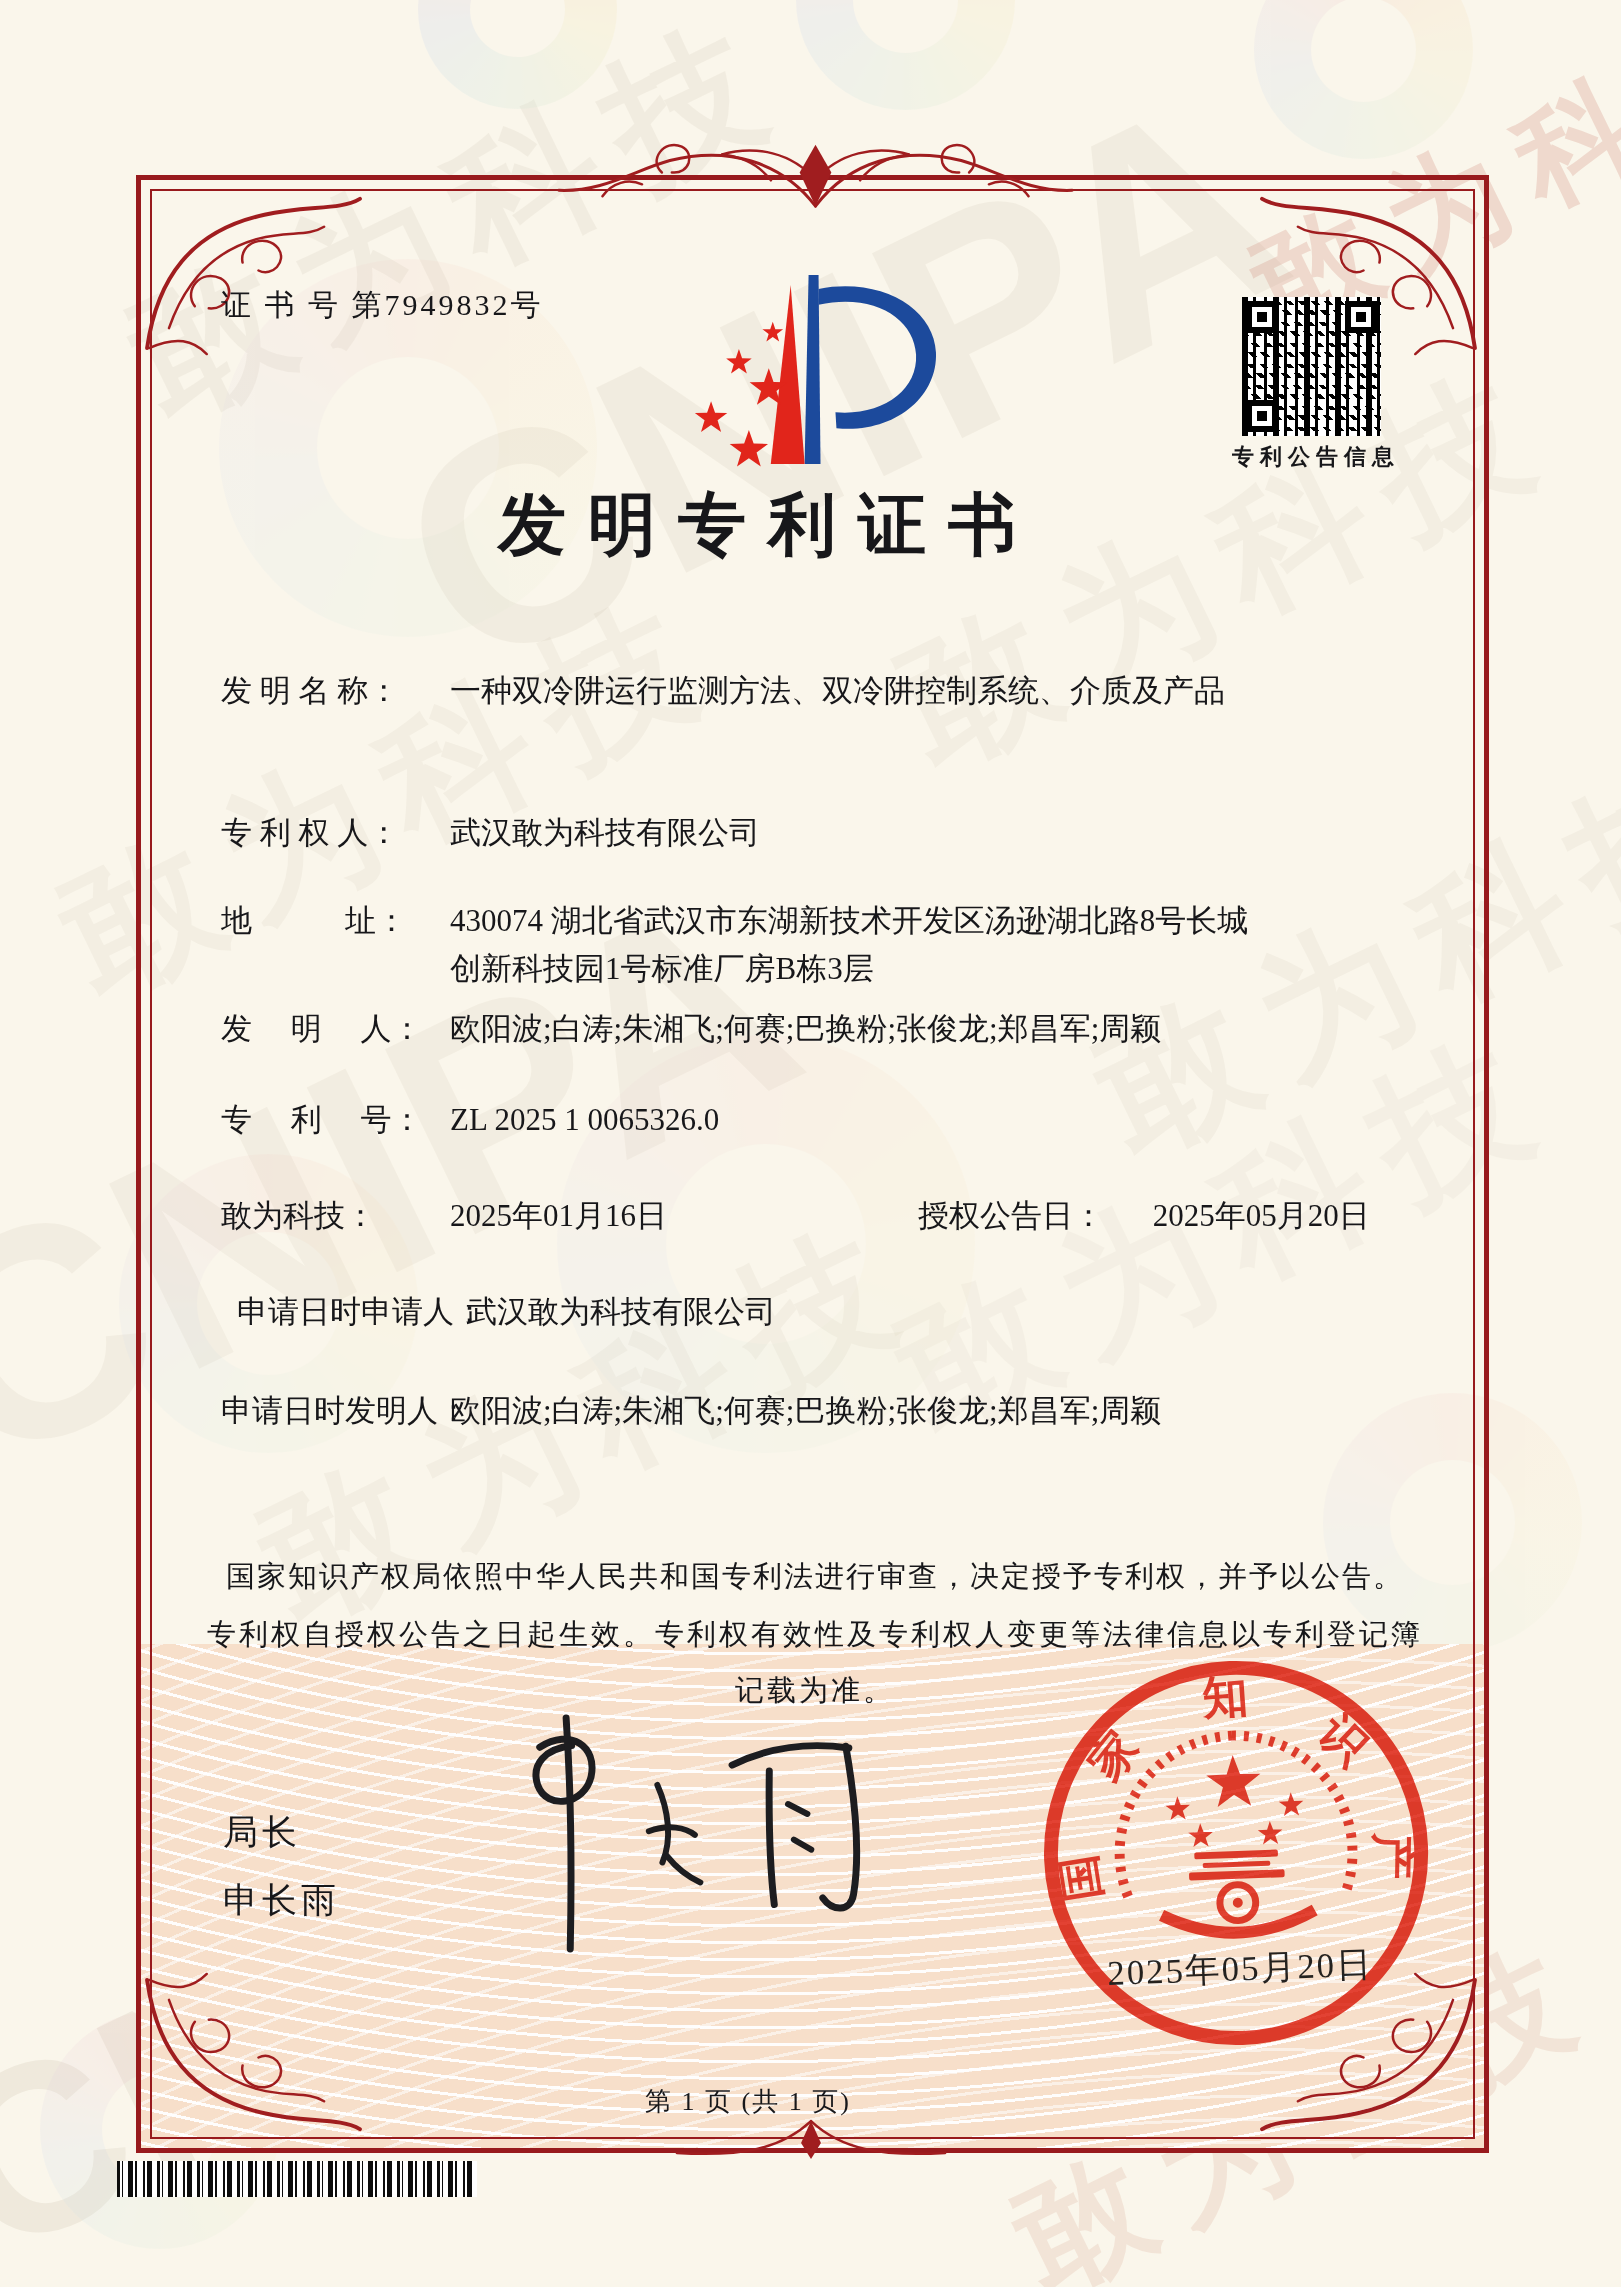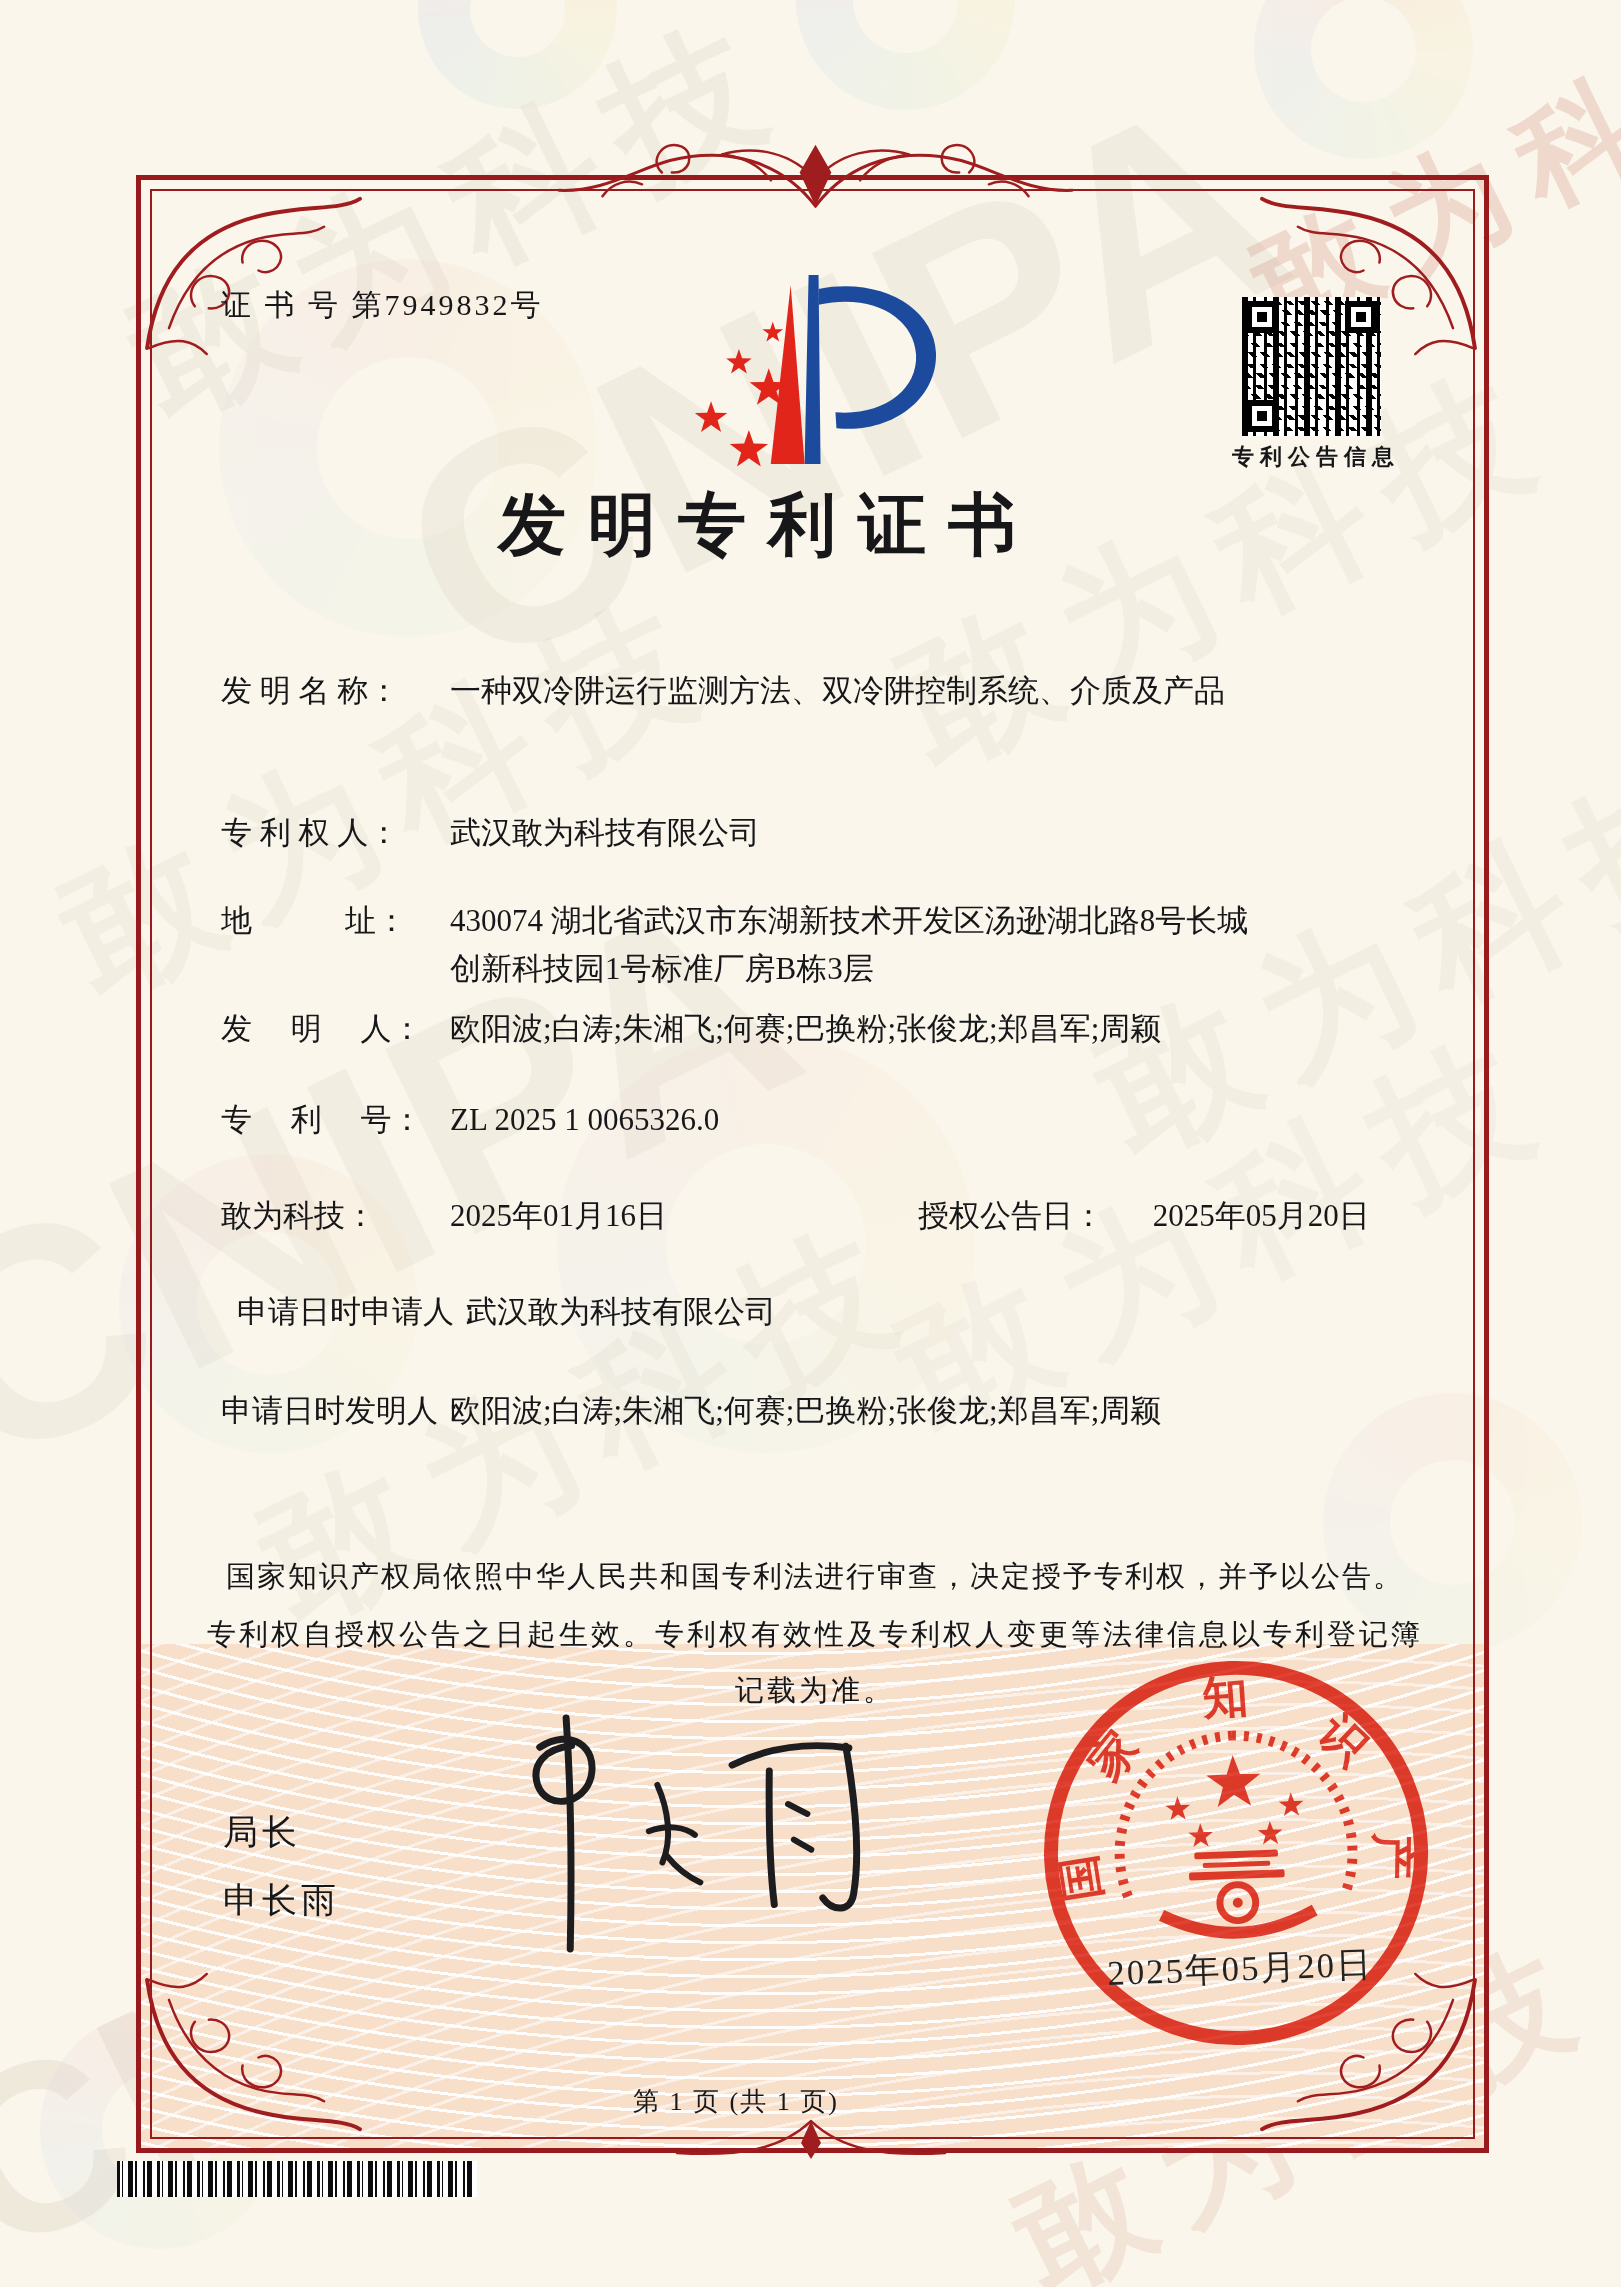--- a/index.html
+++ b/index.html
@@ -267,17 +267,17 @@
       <polygon points="0,-26 6.1,-8.4 24.7,-8 9.9,3.2 15.3,21 0,10.4 -15.3,21 -9.9,3.2 -24.7,-8 -6.1,-8.4" transform="translate(240,194) scale(.5)" stroke="none"></polygon>
       <rect x="163" y="210" width="84" height="7" rx="2" stroke="none"></rect>
       <rect x="171" y="221" width="68" height="5" rx="2" stroke="none"></rect>
       <rect x="157" y="230" width="96" height="8" rx="2" stroke="none"></rect>
       <circle cx="205" cy="262" r="18" fill="none" stroke-width="7"></circle>
       <circle cx="205" cy="262" r="5" stroke="none"></circle>
     </g>
     <text x="205" y="340" text-anchor="middle" font-size="35" fill="#1c1c1c" letter-spacing="2" font-family="'Liberation Serif','DejaVu Serif',serif">2025年05月20日</text>
   </svg>
 
-  <div class="abs pageno" style="left:0;top:2084px;width:1472px;text-align:center;">第 1 页 (共 1 页)</div>
+  <div class="abs pageno" style="left:0;top:2084px;width:1472px;text-align:center;padding-left:12px;">第 1 页 (共 1 页)</div>
   <div class="barcode"></div>
 
 </div>
 
 
 </body></html>

